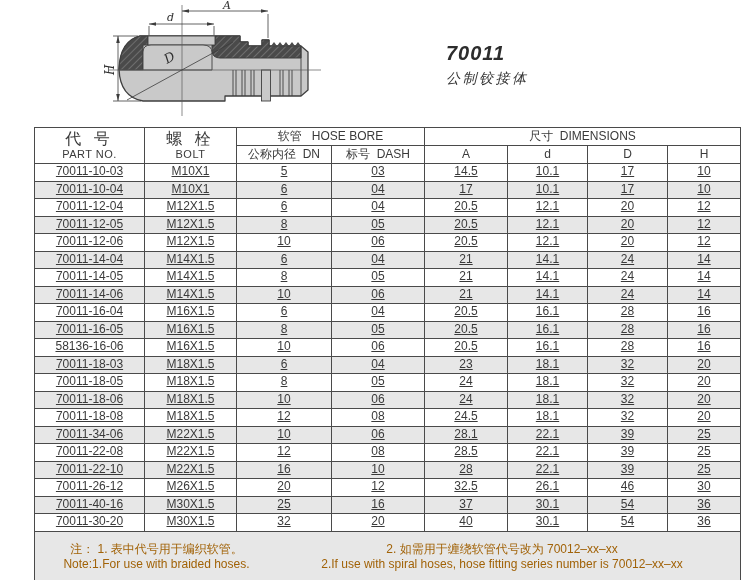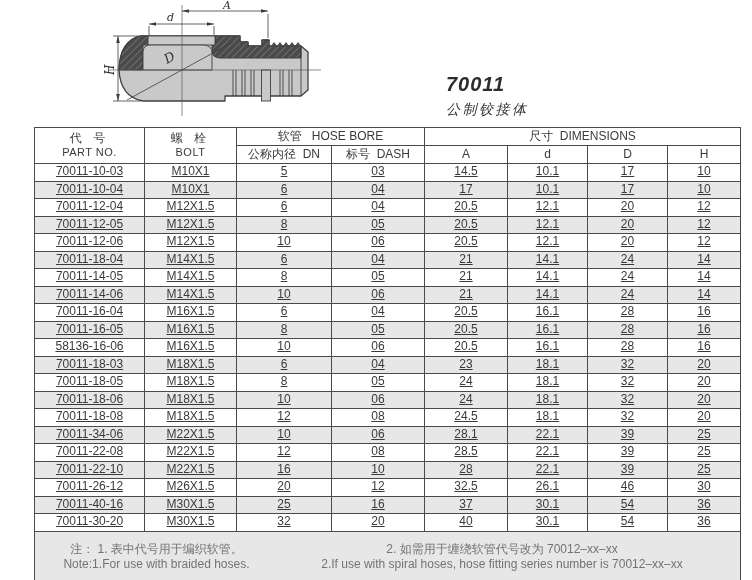--- a/index.html
+++ b/index.html
@@ -5,46 +5,46 @@
   html,body{margin:0;padding:0;}
   body{
     width:752px;height:580px;background:#ffffff;position:relative;
     font-family:"Liberation Sans", sans-serif;overflow:hidden;
     color:#3a3a3a;
   }
   
   .drawing{position:absolute;left:75px;top:2px;width:320px;height:118px;overflow:visible;}
   .drawing svg{overflow:visible;}
   
-  .title-block{position:absolute;left:446px;top:42px;margin-top:31px;}
+  .title-block{position:absolute;left:446px;top:42px;}
   .product-code{font-style:italic;font-weight:bold;font-size:20px;color:#2d2d2d;letter-spacing:1px;}
   .product-name{font-size:14px;color:#333;letter-spacing:2.5px;margin-top:5px;font-style:italic;}
   
   table.spec{
     position:absolute;left:34px;top:127px;width:707px;
     border-collapse:collapse;table-layout:fixed;
     font-size:12px;color:#3a3a3a;
   }
   table.spec th, table.spec td{
     border:1px solid #4a4a4a;text-align:center;vertical-align:middle;
     padding:0;line-height:1.15;overflow:hidden;white-space:nowrap;
   }
   table.spec{border:1.5px solid #3d3d3d;}
   thead th{font-weight:normal;background:#ffffff;height:17px;}
-  .hdr-cn{letter-spacing:4px;font-size:12px;display:block;}
+  .hdr-cn{letter-spacing:4px;font-size:16px;display:block;}
   .hdr-en{font-size:11px;display:block;letter-spacing:0.5px;}
   tbody tr{height:17.5px;background:#ffffff;text-decoration:underline;}
   tbody tr.stripe{background:var(--stripe,#e7e7e7);}
   
   td.note-cell{
     background:var(--stripe,#e7e7e7);height:48px;text-align:left;vertical-align:middle;
     white-space:normal;
   }
   .notes-wrap{display:flex;align-items:flex-start;padding:2px 0 0 14px;}
-  .note-col{font-size:12px;line-height:15px;color:#737373;}
+  .note-col{font-size:12px;line-height:15px;color:#a16207;}
   .note-col-1{width:215px;flex:0 0 215px;}
   .note-col-2{flex:1;}
 </style>
 </head>
 <body>
 
 <div class="drawing">
 <svg width="320" height="118" viewBox="0 0 320 118">
   <defs>
     <pattern id="hatch" width="5" height="5" patternUnits="userSpaceOnUse" patternTransform="rotate(45)">
@@ -203,21 +203,21 @@
         <td>70011-12-06</td>
         <td>M12X1.5</td>
         <td>10</td>
         <td>06</td>
         <td>20.5</td>
         <td>12.1</td>
         <td>20</td>
         <td>12</td>
       </tr>
       <tr class="stripe">
-        <td>70011-18-04</td>
+        <td>70011-14-04</td>
         <td>M14X1.5</td>
         <td>6</td>
         <td>04</td>
         <td>21</td>
         <td>14.1</td>
         <td>24</td>
         <td>14</td>
       </tr>
       <tr>
         <td>70011-14-05</td>

